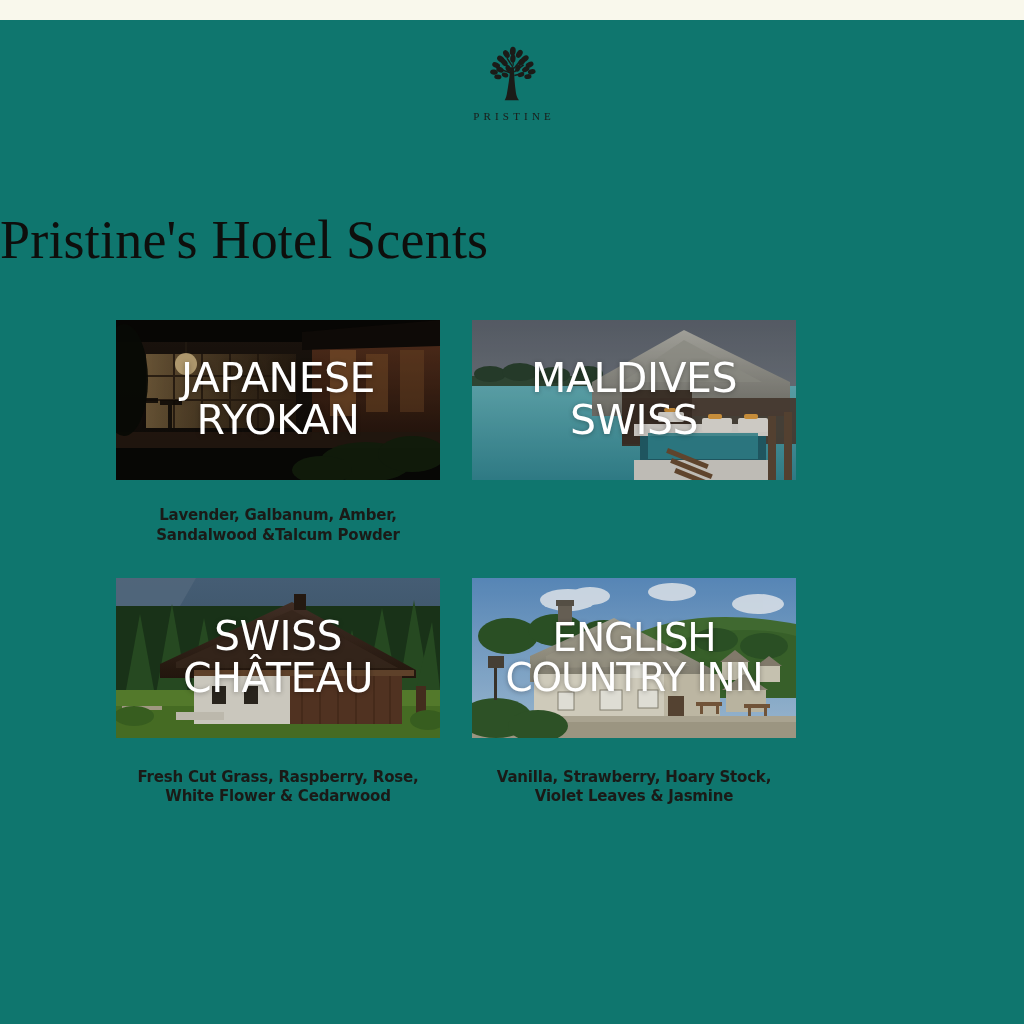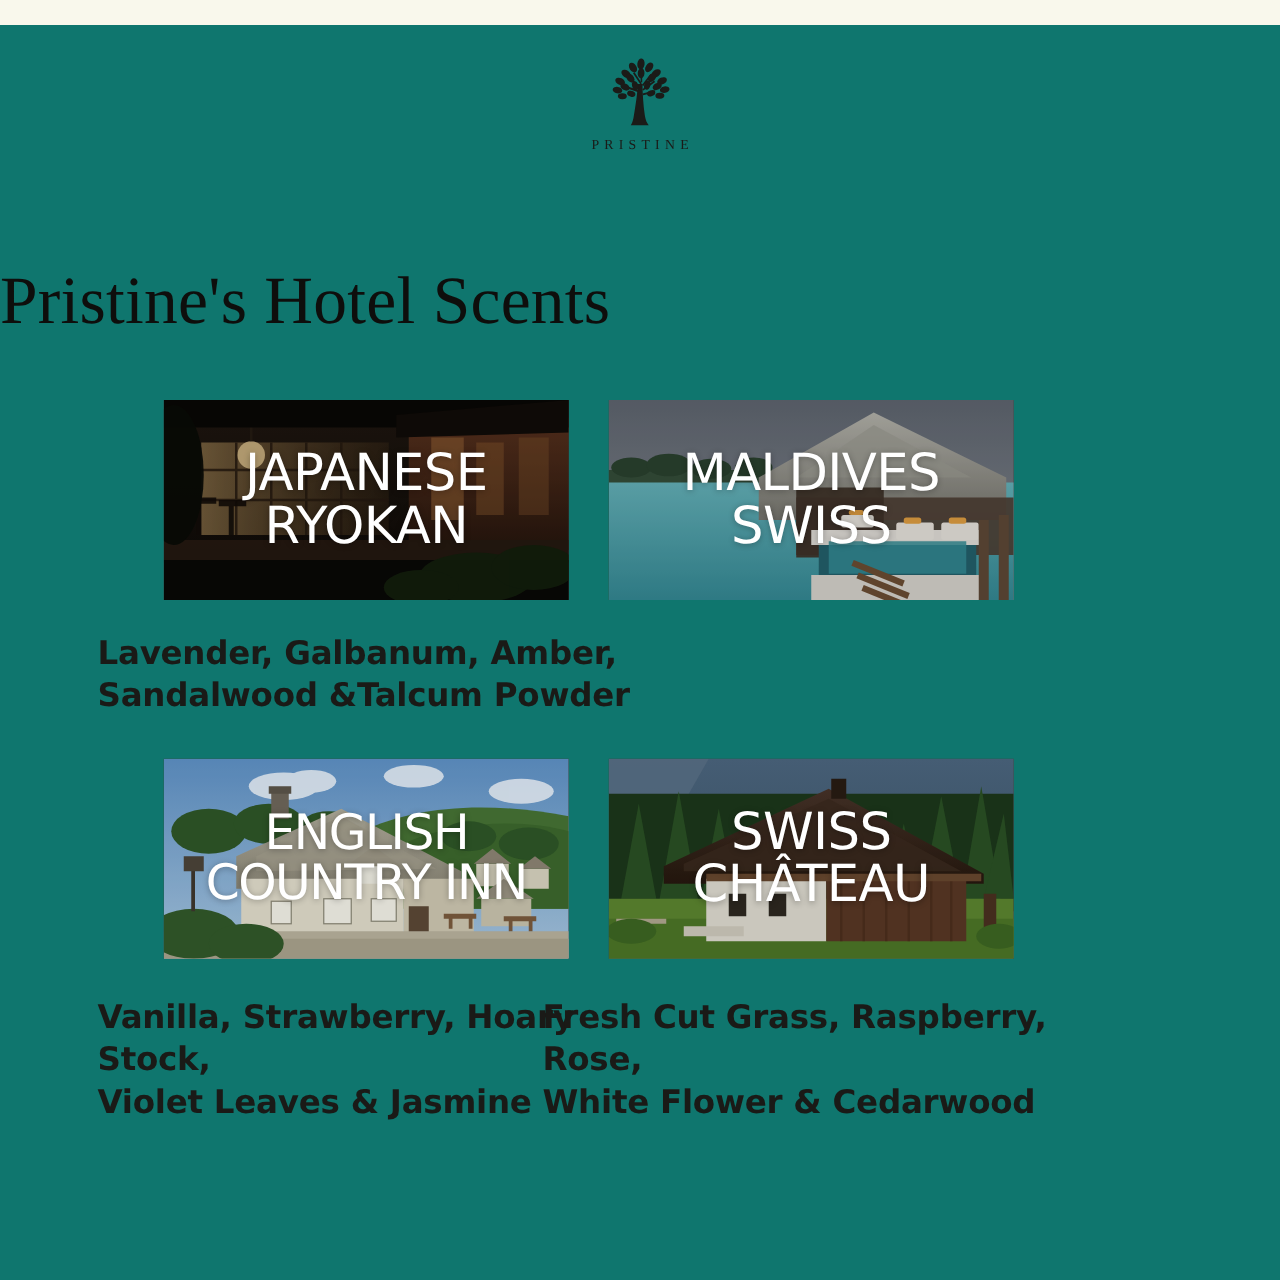--- a/index.html
+++ b/index.html
@@ -59,21 +59,21 @@
     font-size: 54px;
     letter-spacing: 0.2px;
     color: #0e0e0c;
     line-height: 1.1;
   }
 
   
   .grid {
     position: absolute;
     top: 300px;
-    left: 131px;
+    left: 116px;
     width: 762px;
     display: grid;
     grid-template-columns: 324px 324px;
     grid-template-rows: auto auto;
     column-gap: 114px;
     row-gap: 40px;
     gap: 32px;
   }
   .card {
     width: 324px;
@@ -112,23 +112,24 @@
     white-space: pre-line;
   }
   .lbl-japanese { font-size: 41px; }
   .lbl-maldives { font-size: 41px; }
   .lbl-swiss    { font-size: 41px; }
   .lbl-english  { font-size: 39px; letter-spacing: -1.2px; }
 
   .caption {
     margin-top: 26px;
     width: 430px;
+    text-align: center;
     font-family: "DejaVu Sans", sans-serif;
     font-weight: bold;
-    font-size: 26px;
+    font-size: 15px;
     line-height: 1.32;
     color: #1a1a17;
     letter-spacing: -0.2px;
     white-space: pre-line;
   }
   .card.row2 .caption { margin-top: 30px; }
 </style>
 </head>
 <body>
 
@@ -309,20 +310,94 @@
         </svg>
         <div class="thumb-label lbl-maldives">MALDIVES
 SWISS</div>
       </div>
     </div>
 
     <div class="card row2">
       <div class="thumb">
         <svg class="thumb-art" viewBox="0 0 324 160" preserveAspectRatio="none" aria-hidden="true">
           <defs>
+            <linearGradient id="swMt" x1="0" y1="0" x2="0" y2="1">
+              <stop offset="0%" stop-color="#4f6a84"></stop>
+              <stop offset="100%" stop-color="#3c5468"></stop>
+            </linearGradient>
+            <linearGradient id="swRoof" x1="0" y1="0" x2="0" y2="1">
+              <stop offset="0%" stop-color="#4a352a"></stop>
+              <stop offset="100%" stop-color="#27190f"></stop>
+            </linearGradient>
+          </defs>
+          <rect width="324" height="160" fill="url(#swMt)"></rect>
+
+          <path d="M0 0 L80 0 L40 70 L0 80 Z" fill="#5d748c" opacity="0.9"></path>
+
+          <g fill="#1d3a1c">
+            <rect x="0" y="28" width="324" height="94"></rect>
+          </g>
+          <g fill="#2c5426">
+            <path d="M10 112 L24 36 L38 112 Z"></path>
+            <path d="M40 116 L56 26 L72 116 Z"></path>
+            <path d="M74 112 L88 40 L102 112 Z"></path>
+            <path d="M250 112 L266 30 L282 112 Z"></path>
+            <path d="M282 116 L298 22 L314 116 Z"></path>
+            <path d="M300 112 L316 44 L324 112 L324 112 Z"></path>
+            <path d="M222 114 L236 52 L250 114 Z"></path>
+          </g>
+
+          <rect x="0" y="112" width="324" height="48" fill="#5f8a32"></rect>
+          <rect x="0" y="128" width="324" height="32" fill="#4f7a28"></rect>
+
+          <path d="M44 86 L176 24 L300 92 L300 100 L44 100 Z" fill="url(#swRoof)"></path>
+          <path d="M60 84 L176 32 L282 90 L60 90 Z" fill="#3d2b20" opacity="0.85"></path>
+
+          <rect x="178" y="16" width="12" height="16" fill="#2a1d14"></rect>
+
+          <rect x="78" y="96" width="96" height="50" fill="#e6e3d8"></rect>
+          <rect x="174" y="96" width="112" height="50" fill="#5c3a26"></rect>
+
+          <g stroke="#4a2c1b" stroke-width="2" opacity="0.7">
+            <line x1="186" y1="96" x2="186" y2="146"></line>
+            <line x1="204" y1="96" x2="204" y2="146"></line>
+            <line x1="222" y1="96" x2="222" y2="146"></line>
+            <line x1="240" y1="96" x2="240" y2="146"></line>
+            <line x1="258" y1="96" x2="258" y2="146"></line>
+            <line x1="274" y1="96" x2="274" y2="146"></line>
+          </g>
+
+          <g fill="#2f2a22">
+            <rect x="96" y="108" width="14" height="18"></rect>
+            <rect x="128" y="108" width="14" height="18"></rect>
+          </g>
+
+          <rect x="78" y="92" width="220" height="6" fill="#6b4a30"></rect>
+
+          <rect x="60" y="134" width="48" height="8" fill="#d7d2c4"></rect>
+          <rect x="6" y="128" width="40" height="4" fill="#b7ad95"></rect>
+          <rect x="300" y="108" width="10" height="38" fill="#4d3322"></rect>
+
+          <g fill="#3f6a24">
+            <ellipse cx="18" cy="138" rx="20" ry="10"></ellipse>
+            <ellipse cx="312" cy="142" rx="18" ry="10"></ellipse>
+          </g>
+          <rect x="0" y="0" width="324" height="160" fill="#000" opacity="0.12"></rect>
+        </svg>
+        <div class="thumb-label lbl-swiss">SWISS
+CHÂTEAU</div>
+      </div>
+      <div class="caption">Fresh Cut Grass, Raspberry, Rose,
+White Flower &amp; Cedarwood</div>
+    </div>
+
+    <div class="card row2">
+      <div class="thumb">
+        <svg class="thumb-art" viewBox="0 0 324 160" preserveAspectRatio="none" aria-hidden="true">
+          <defs>
             <linearGradient id="enSky" x1="0" y1="0" x2="0" y2="1">
               <stop offset="0%" stop-color="#5d8fc4"></stop>
               <stop offset="100%" stop-color="#a8c6df"></stop>
             </linearGradient>
             <linearGradient id="enThatch" x1="0" y1="0" x2="0" y2="1">
               <stop offset="0%" stop-color="#b3ad9a"></stop>
               <stop offset="100%" stop-color="#8a8473"></stop>
             </linearGradient>
           </defs>
           <rect width="324" height="160" fill="url(#enSky)"></rect>
@@ -397,88 +472,14 @@
           <rect x="16" y="78" width="16" height="12" fill="#4a4034"></rect>
           <rect x="0" y="0" width="324" height="160" fill="#20303a" opacity="0.10"></rect>
         </svg>
         <div class="thumb-label lbl-english">ENGLISH
 COUNTRY INN</div>
       </div>
       <div class="caption">Vanilla, Strawberry, Hoary Stock,
 Violet Leaves &amp; Jasmine</div>
     </div>
 
-    <div class="card row2">
-      <div class="thumb">
-        <svg class="thumb-art" viewBox="0 0 324 160" preserveAspectRatio="none" aria-hidden="true">
-          <defs>
-            <linearGradient id="swMt" x1="0" y1="0" x2="0" y2="1">
-              <stop offset="0%" stop-color="#4f6a84"></stop>
-              <stop offset="100%" stop-color="#3c5468"></stop>
-            </linearGradient>
-            <linearGradient id="swRoof" x1="0" y1="0" x2="0" y2="1">
-              <stop offset="0%" stop-color="#4a352a"></stop>
-              <stop offset="100%" stop-color="#27190f"></stop>
-            </linearGradient>
-          </defs>
-          <rect width="324" height="160" fill="url(#swMt)"></rect>
-
-          <path d="M0 0 L80 0 L40 70 L0 80 Z" fill="#5d748c" opacity="0.9"></path>
-
-          <g fill="#1d3a1c">
-            <rect x="0" y="28" width="324" height="94"></rect>
-          </g>
-          <g fill="#2c5426">
-            <path d="M10 112 L24 36 L38 112 Z"></path>
-            <path d="M40 116 L56 26 L72 116 Z"></path>
-            <path d="M74 112 L88 40 L102 112 Z"></path>
-            <path d="M250 112 L266 30 L282 112 Z"></path>
-            <path d="M282 116 L298 22 L314 116 Z"></path>
-            <path d="M300 112 L316 44 L324 112 L324 112 Z"></path>
-            <path d="M222 114 L236 52 L250 114 Z"></path>
-          </g>
-
-          <rect x="0" y="112" width="324" height="48" fill="#5f8a32"></rect>
-          <rect x="0" y="128" width="324" height="32" fill="#4f7a28"></rect>
-
-          <path d="M44 86 L176 24 L300 92 L300 100 L44 100 Z" fill="url(#swRoof)"></path>
-          <path d="M60 84 L176 32 L282 90 L60 90 Z" fill="#3d2b20" opacity="0.85"></path>
-
-          <rect x="178" y="16" width="12" height="16" fill="#2a1d14"></rect>
-
-          <rect x="78" y="96" width="96" height="50" fill="#e6e3d8"></rect>
-          <rect x="174" y="96" width="112" height="50" fill="#5c3a26"></rect>
-
-          <g stroke="#4a2c1b" stroke-width="2" opacity="0.7">
-            <line x1="186" y1="96" x2="186" y2="146"></line>
-            <line x1="204" y1="96" x2="204" y2="146"></line>
-            <line x1="222" y1="96" x2="222" y2="146"></line>
-            <line x1="240" y1="96" x2="240" y2="146"></line>
-            <line x1="258" y1="96" x2="258" y2="146"></line>
-            <line x1="274" y1="96" x2="274" y2="146"></line>
-          </g>
-
-          <g fill="#2f2a22">
-            <rect x="96" y="108" width="14" height="18"></rect>
-            <rect x="128" y="108" width="14" height="18"></rect>
-          </g>
-
-          <rect x="78" y="92" width="220" height="6" fill="#6b4a30"></rect>
-
-          <rect x="60" y="134" width="48" height="8" fill="#d7d2c4"></rect>
-          <rect x="6" y="128" width="40" height="4" fill="#b7ad95"></rect>
-          <rect x="300" y="108" width="10" height="38" fill="#4d3322"></rect>
-
-          <g fill="#3f6a24">
-            <ellipse cx="18" cy="138" rx="20" ry="10"></ellipse>
-            <ellipse cx="312" cy="142" rx="18" ry="10"></ellipse>
-          </g>
-          <rect x="0" y="0" width="324" height="160" fill="#000" opacity="0.12"></rect>
-        </svg>
-        <div class="thumb-label lbl-swiss">SWISS
-CHÂTEAU</div>
-      </div>
-      <div class="caption">Fresh Cut Grass, Raspberry, Rose,
-White Flower &amp; Cedarwood</div>
-    </div>
-
   </div>
 </div>
 
 </body></html>

